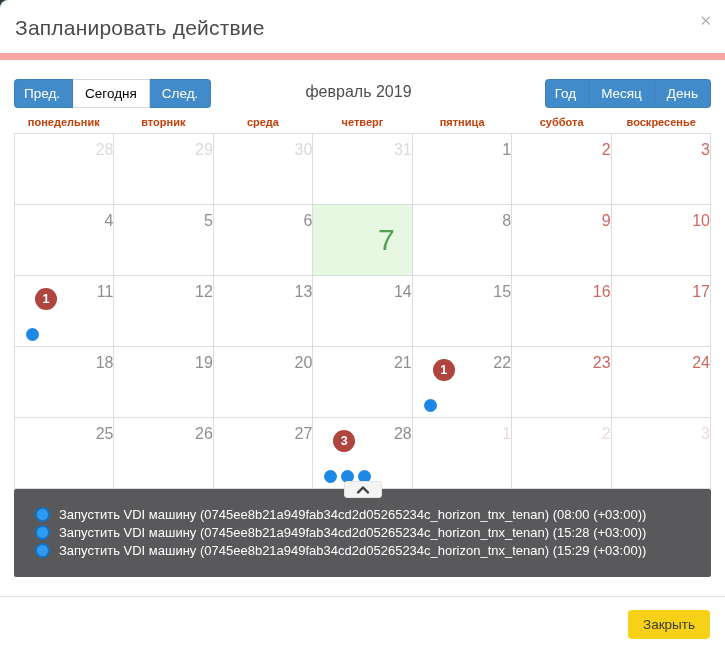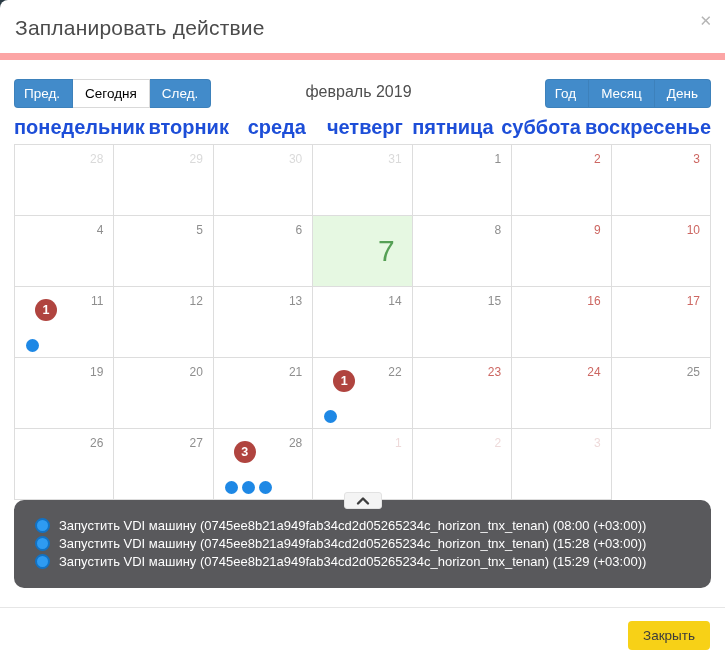--- a/index.html
+++ b/index.html
@@ -30,44 +30,44 @@
   .btn-group .fc-btn + .fc-btn{border-left:none;}
   .btn-group .fc-btn:first-child{border-radius:4px 0 0 4px;padding-left:9px;}
   .btn-group .fc-btn:last-child{border-radius:0 4px 4px 0;}
   .fc-btn.current{background:#fff;color:#000000;border:1px solid #d9d9d9;}
   .view-title{
     position:absolute;left:0;right:8px;top:4px;text-align:center;
     font-size:16px;color:#4e4e4e;pointer-events:none;
   }
   
   .dow-row{margin:8px 14px 0;display:grid;grid-template-columns:repeat(7,1fr);padding-bottom:5px;}
-  .dow{text-align:center;font-size:20px;font-weight:bold;color:#1d4ed8;}
+  .dow{text-align:center;font-size:11px;font-weight:bold;color:#c2410c;}
   
   .grid{
     margin:0 14px;display:grid;grid-template-columns:repeat(7,1fr);grid-auto-rows:71px;
     border-top:1px solid #ddd;border-left:1px solid #ddd;background:#fff;
   }
   .cell{position:relative;border-right:1px solid #ddd;border-bottom:1px solid #ddd;background:#fff;}
-  .cell .num{position:absolute;top:7px;right:10px;font-size:12px;}
+  .cell .num{position:absolute;top:7px;right:0;font-size:16px;}
   .cell.prev .num{color:#dadada;}
   .cell.weekday .num{color:#8e8e8e;}
   .cell.weekend .num{color:#cd6762;}
   .cell.next .num{color:#eedada;}
   .cell.today{background:var(--today_green_bg,#e6f8e2);}
   .cell.today .num{top:50%;transform:translateY(-50%);right:17px;font-size:30px;color:#55a055;font-weight:400;}
   .badge{
     position:absolute;top:12px;left:20px;width:22px;height:22px;border-radius:50%;
     background:var(--badge_red,#b0443f);color:#fff;font-size:12.5px;font-weight:bold;
     display:flex;align-items:center;justify-content:center;cursor:pointer;
   }
   .dots{position:absolute;bottom:5px;left:11px;display:flex;gap:4px;}
   .dot{width:13px;height:13px;border-radius:50%;background:var(--event_blue,#1e88e5);cursor:pointer;}
   
   .events-panel{
-    position:relative;margin:0 14px;background:#59595c;border-radius:10px;
+    position:relative;margin:0 14px;background:#59595c;border-radius:2px;
     padding:16px 0 11px;box-sizing:border-box;height:88px;
   }
   .collapse-btn{
     position:absolute;top:-8px;left:50%;transform:translateX(-50%);
     width:38px;height:17px;background:#f4f4f4;border:1px solid #e2e2e2;border-radius:3px;
     display:flex;align-items:center;justify-content:center;cursor:pointer;padding:0;
   }
   .event-row{display:flex;align-items:center;padding:0 10px 0 21px;height:18px;}
   .bullet{
     flex:0 0 auto;width:11px;height:11px;border-radius:50%;
@@ -178,20 +178,23 @@
         <span class="num">14</span>
       </div>
       <div class="cell weekday">
         <span class="num">15</span>
       </div>
       <div class="cell weekend">
         <span class="num">16</span>
       </div>
       <div class="cell weekend">
         <span class="num">17</span>
+      </div>
+      <div class="cell weekday">
+        <span class="num">18</span>
       </div>
       <div class="cell weekday">
         <span class="num">19</span>
       </div>
       <div class="cell weekday">
         <span class="num">20</span>
       </div>
       <div class="cell weekday">
         <span class="num">21</span>
       </div>

